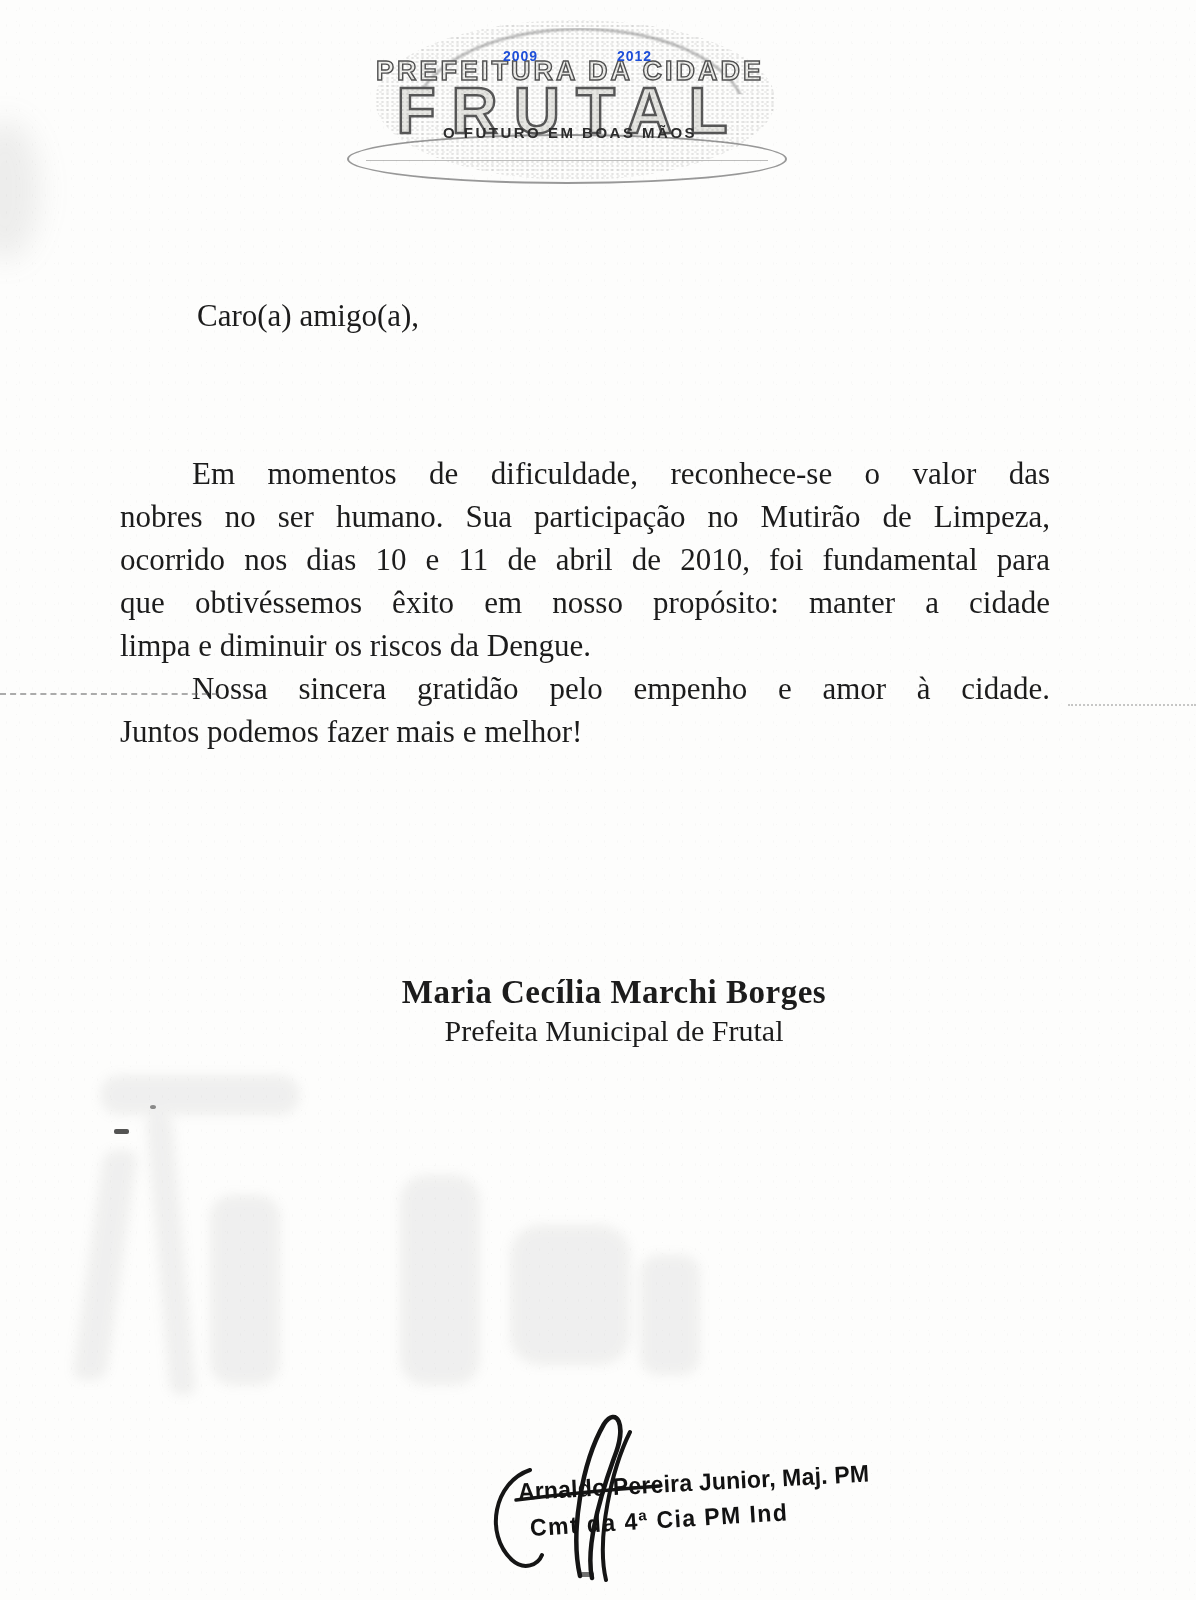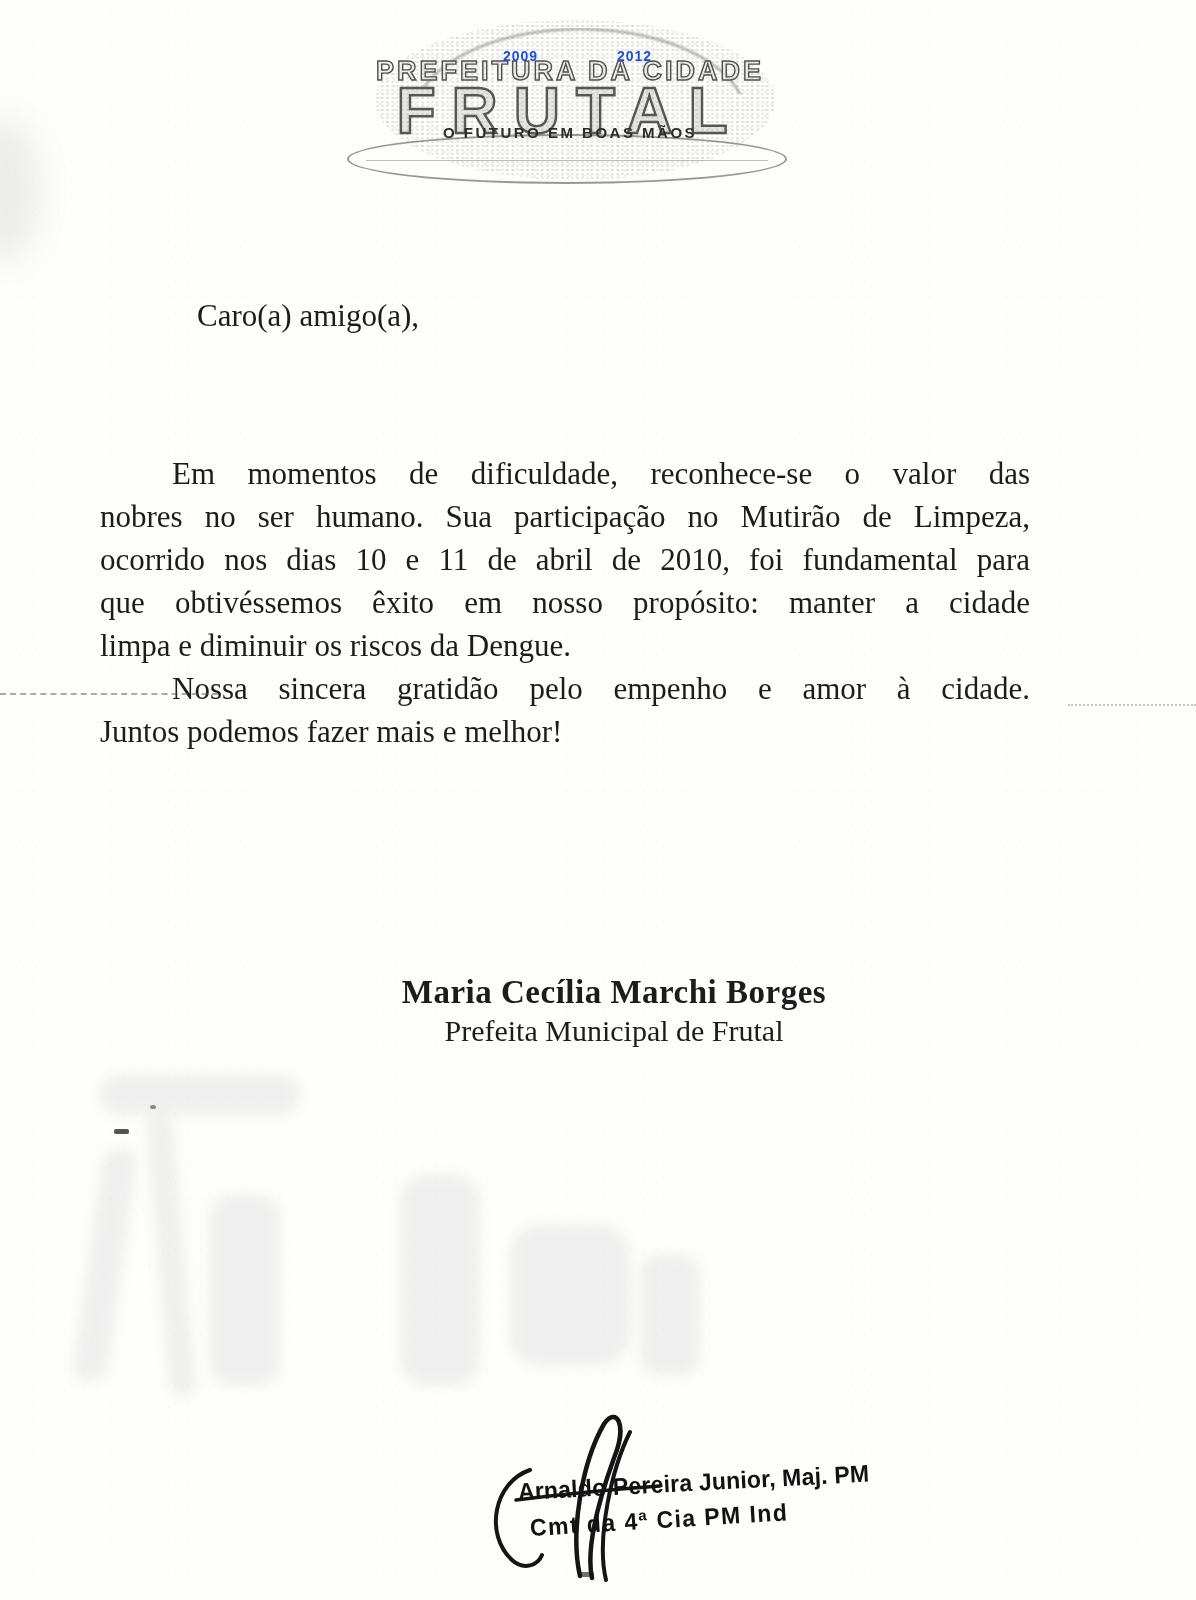--- a/index.html
+++ b/index.html
@@ -57,21 +57,21 @@
   .year-end{left:282px;}
   .logo-speckle{
     position:absolute;left:40px;top:-6px;width:400px;height:160px;border-radius:50%;
     background-image:radial-gradient(rgba(90,90,90,.20) 1px, transparent 1.5px),
                      radial-gradient(rgba(120,120,120,.16) 1px, transparent 1.6px);
     background-size:5px 4px, 7px 6px;background-position:0 0,2px 3px;
     filter:blur(0.35px);opacity:.75;
   }
   
   .salutation{position:absolute;left:183px;top:298px;font-size:31px;margin-left:14px;}
-  .body-block{position:absolute;left:100px;top:452px;width:930px;font-size:31px;line-height:43px;}
+  .body-block{position:absolute;left:120px;top:452px;width:930px;font-size:31px;line-height:43px;}
   .ln{width:100%;}
   .jline{text-align:justify;text-align-last:justify;}
   .lline{text-align:left;}
   .indent{text-indent:72px;}
   
   .signer{position:absolute;left:0;top:974px;width:100%;text-align:center;transform:translateX(16px);}
   .signer-name{font-size:33px;font-weight:700;letter-spacing:.5px;}
   .signer-title{font-size:30px;margin-top:3px;}
   
   .crease-left{position:absolute;left:0;top:693px;width:218px;border-top:2px dashed rgba(90,90,90,.5);filter:blur(0.4px);}

